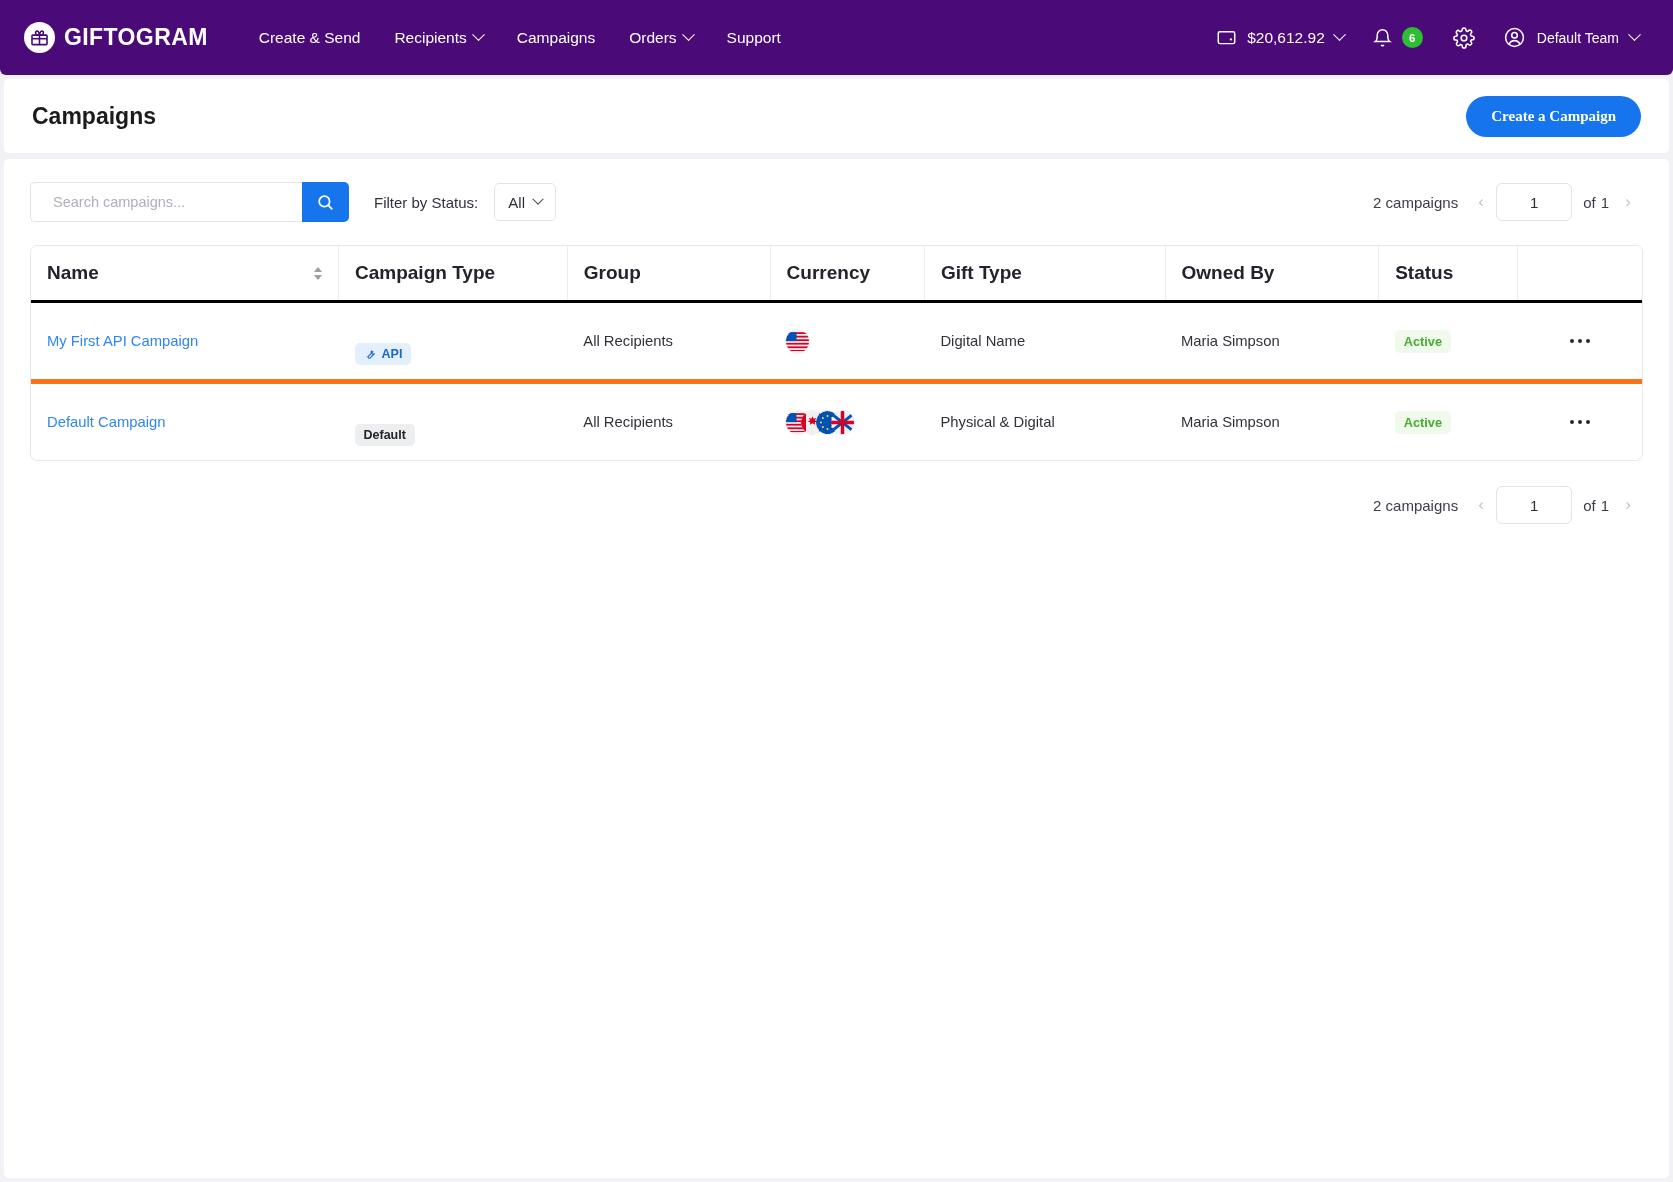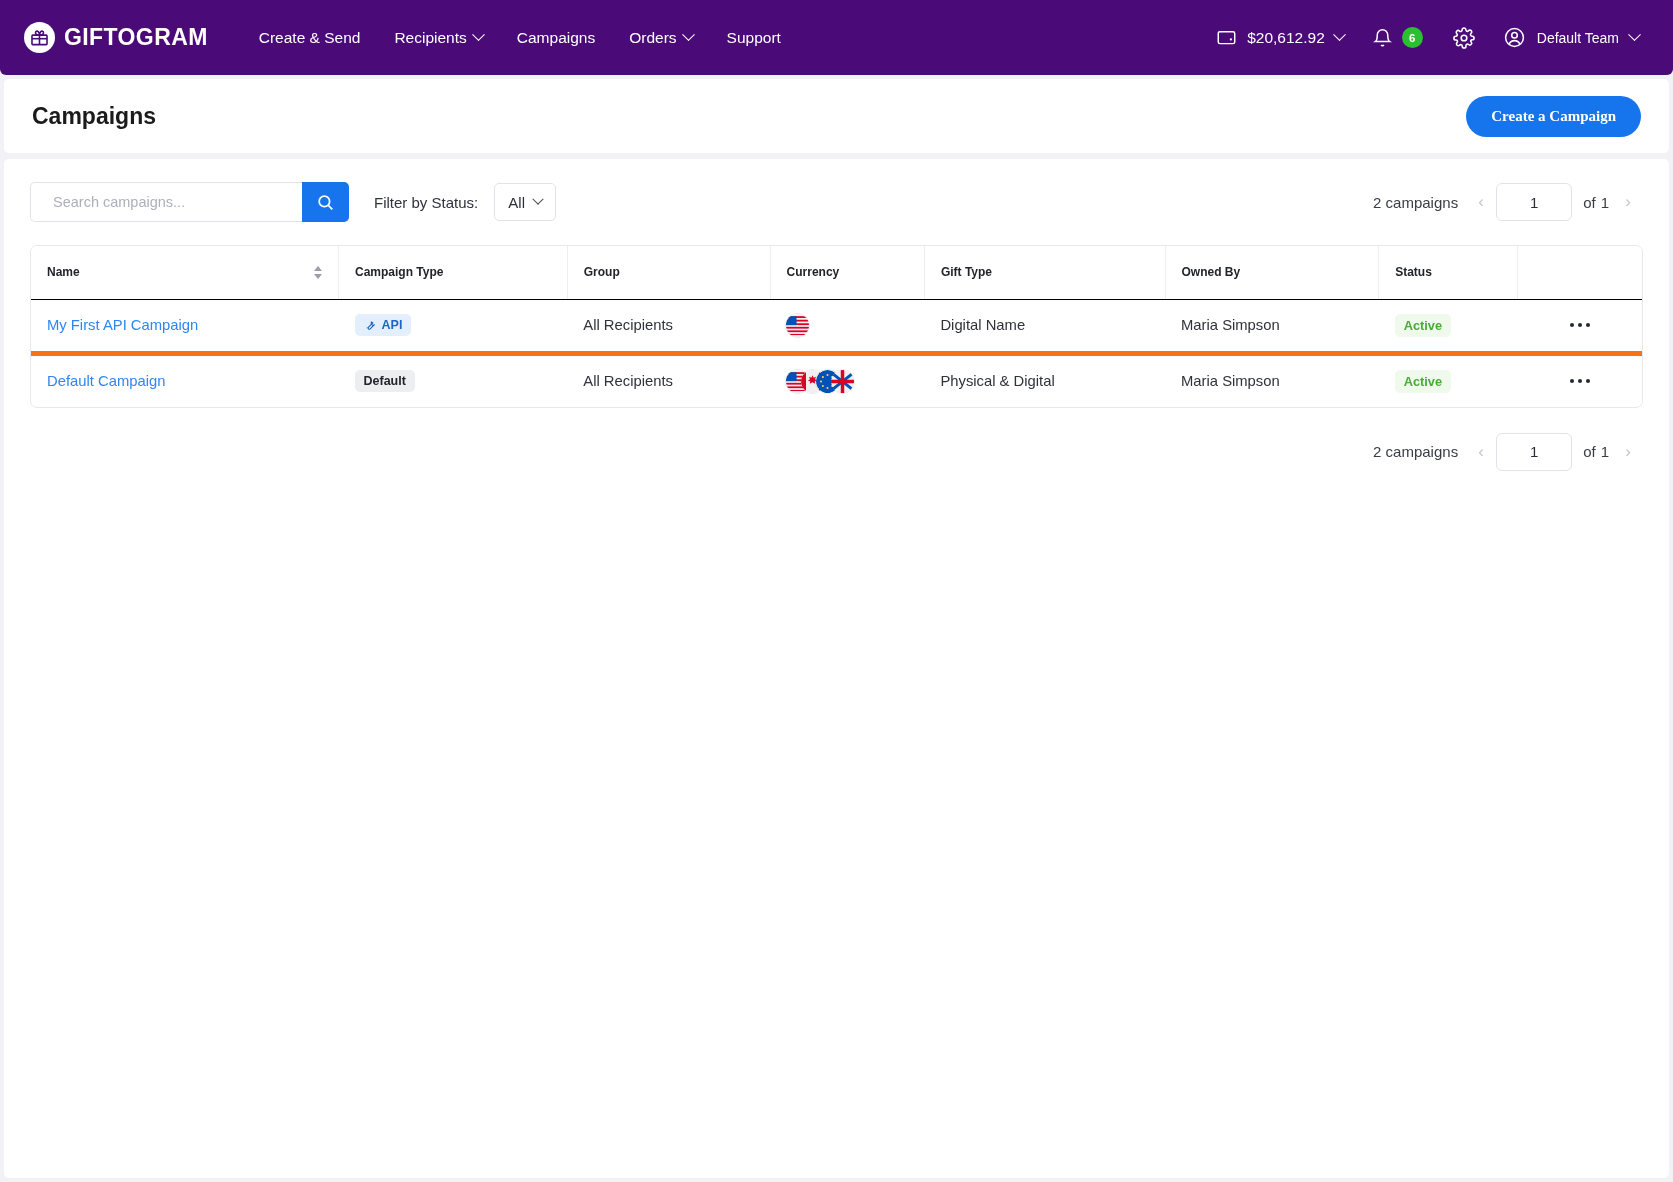--- a/index.html
+++ b/index.html
@@ -168,23 +168,23 @@
   
   .table-card {
     border: 1px solid #e7e8ec;
     border-radius: 7px;
     overflow: hidden;
     background: #fff;
   }
   table { width: 100%; border-collapse: collapse; table-layout: fixed; }
   thead th {
     text-align: left;
-    font-size: 12px; font-weight: 700; color: #22242b;
+    font-size: 19px; font-weight: 700; color: #22242b;
     padding: 16px 16px;
-    border-bottom: 1px solid #000000;
+    border-bottom: 3px solid #000000;
     border-right: 1px solid #ededf1;
     background: #fff;
     vertical-align: middle;
     height: 53px;
   }
   thead th:last-child { border-right: none; }
   .th-name { position: relative; }
   .th-inner { display: flex; align-items: center; }
   .sort-ic {
     margin-left: auto; display: flex; flex-direction: column;
@@ -204,21 +204,21 @@
     border-bottom: 5px solid #f97316;
     height: 53px;
     vertical-align: middle;
   }
   tbody tr:last-child td { border-bottom: none; }
   .cell-link { color: #2f86f0; cursor: pointer; font-size: 14.8px; }
 
   .tag {
     display: inline-flex; align-items: center; gap: 6px;
     border-radius: 5px; padding: 4px 9px;
-    font-size: 12.5px; font-weight: 700;
+    font-size: 12.5px; font-weight: 700; margin-top: 26px;
   }
   .tag-api { background: #e3effc; color: #1b66c9; }
   .tag-default { background: #eceef0; color: #22242b; }
 
   .status-pill {
     display: inline-block; border-radius: 5px;
     padding: 4px 9px; font-size: 12.8px; font-weight: 700;
     background: #effaed; color: #4aab35;
   }
 

